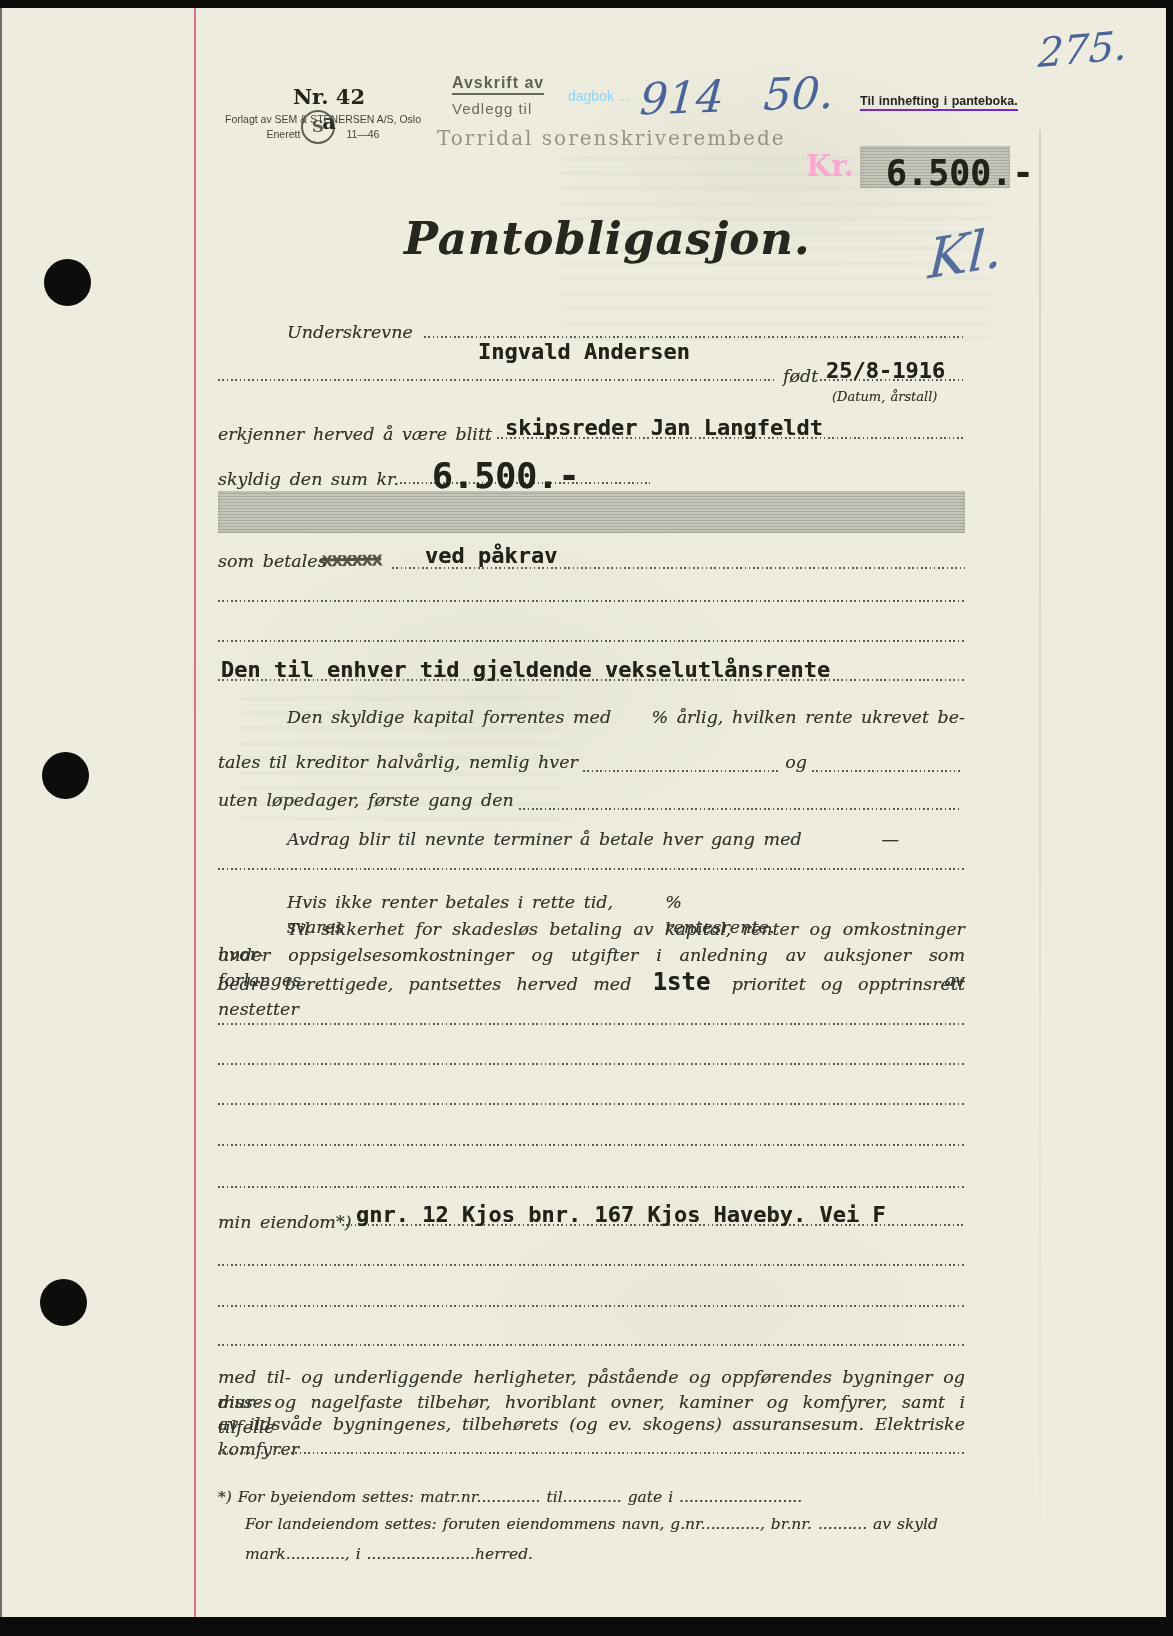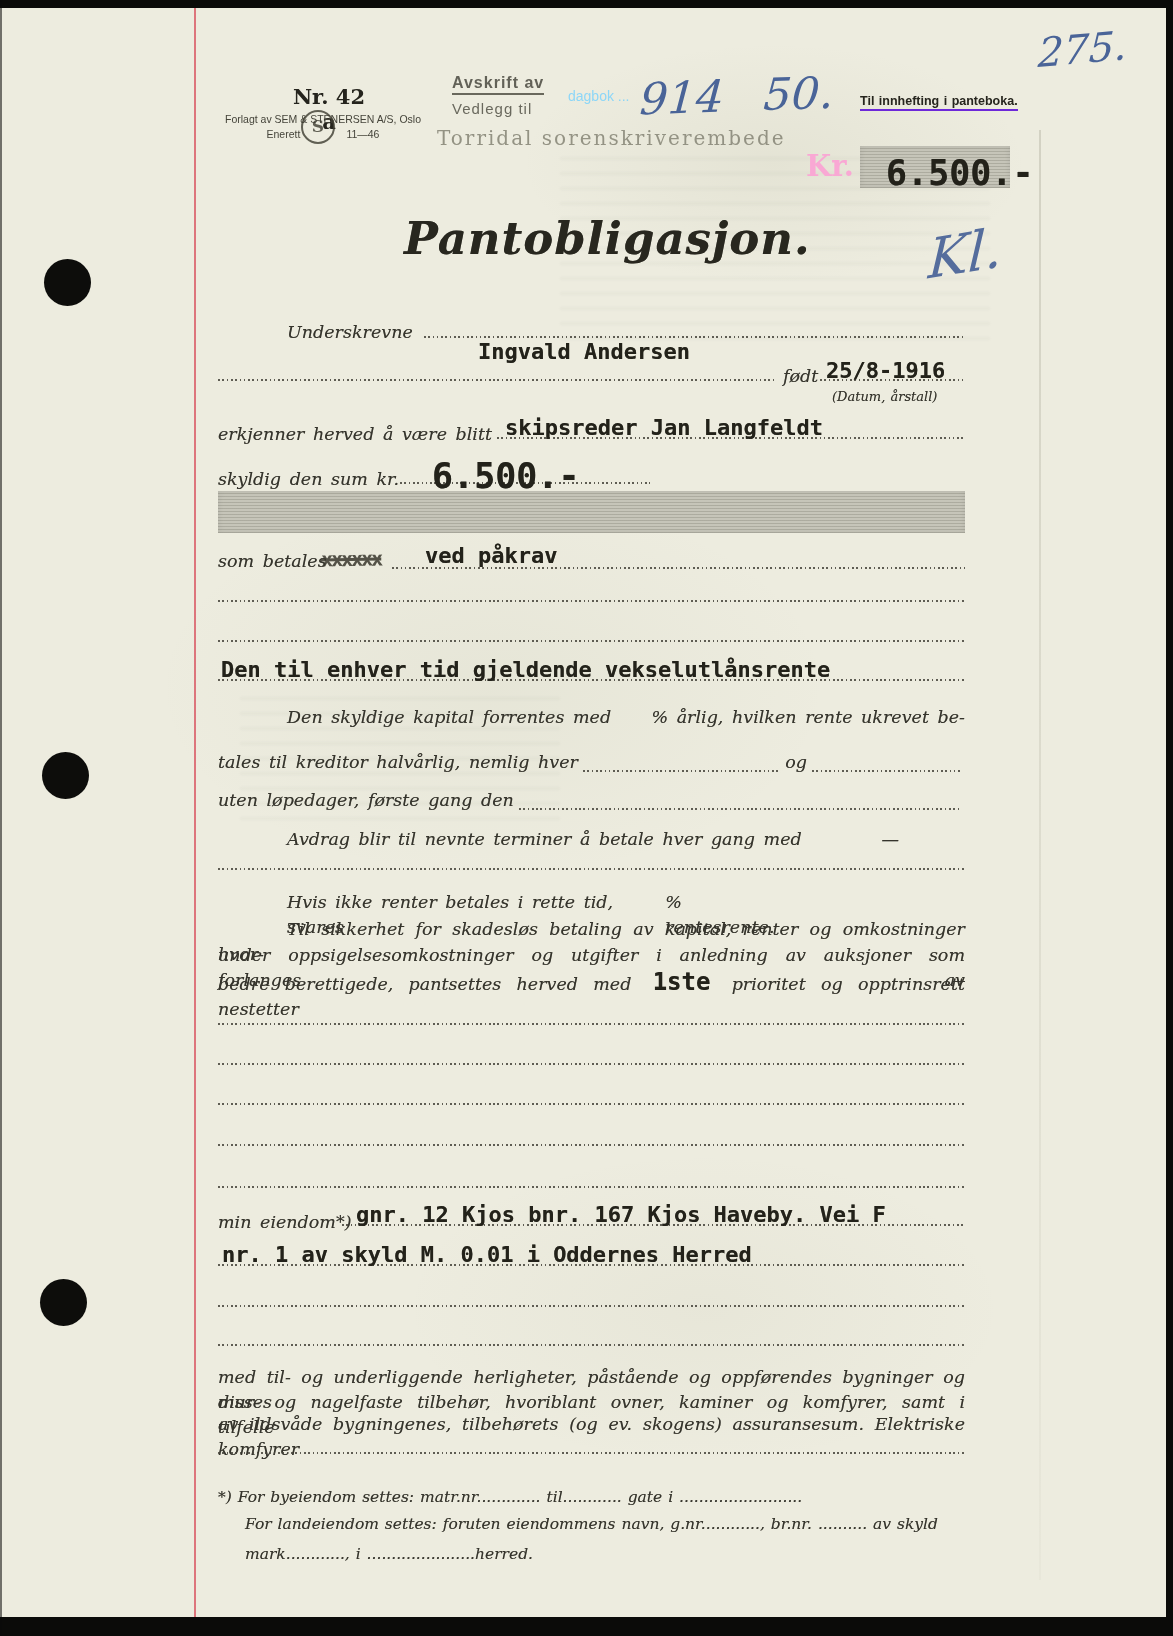--- a/index.html
+++ b/index.html
@@ -188,21 +188,20 @@
   <div class="dot" style="left:218px;top:1023px;width:747px;"></div>
   <div class="dot" style="left:218px;top:1063px;width:747px;"></div>
   <div class="dot" style="left:218px;top:1103px;width:747px;"></div>
   <div class="dot" style="left:218px;top:1144px;width:747px;"></div>
   <div class="dot" style="left:218px;top:1186px;width:747px;"></div>
 
   <div class="pr" style="left:218px;top:1210px;">min eiendom*)</div>
   <div class="dot" style="left:342px;top:1224px;width:623px;"></div>
   <div class="tw" style="left:356px;top:1204px;">gnr. 12 Kjos bnr. 167 Kjos Haveby. Vei F</div>
   <div class="dot" style="left:218px;top:1264px;width:747px;"></div>
-  <div class="tw" style="left:222px;top:1244px;">nr. 1 av skyld M. 0.01 i Oddernes Herred</div>
 
   <div class="dot" style="left:218px;top:1305px;width:747px;"></div>
   <div class="dot" style="left:218px;top:1344px;width:747px;"></div>
 
   <div class="pr prj" style="left:218px;top:1365px;">med til- og underliggende herligheter, påstående og oppførendes bygninger og disses</div>
   <div class="pr prj" style="left:218px;top:1390px;">mur- og nagelfaste tilbehør, hvoriblant ovner, kaminer og komfyrer, samt i tilfelle</div>
   <div class="pr prj" style="left:218px;top:1412px;">av ildsvåde bygningenes, tilbehørets (og ev. skogens) assuransesum. Elektriske komfyrer</div>
 
   <div class="dot" style="left:218px;top:1452px;width:747px;"></div>
 

